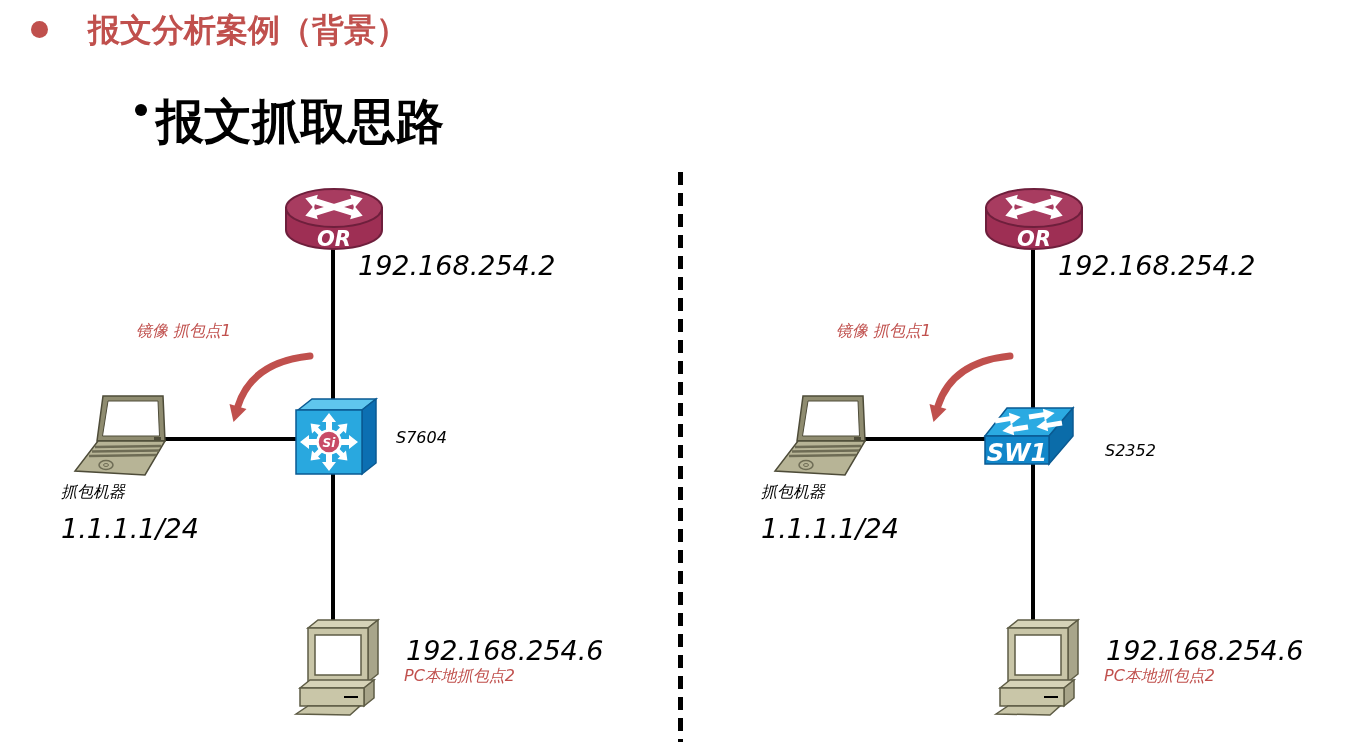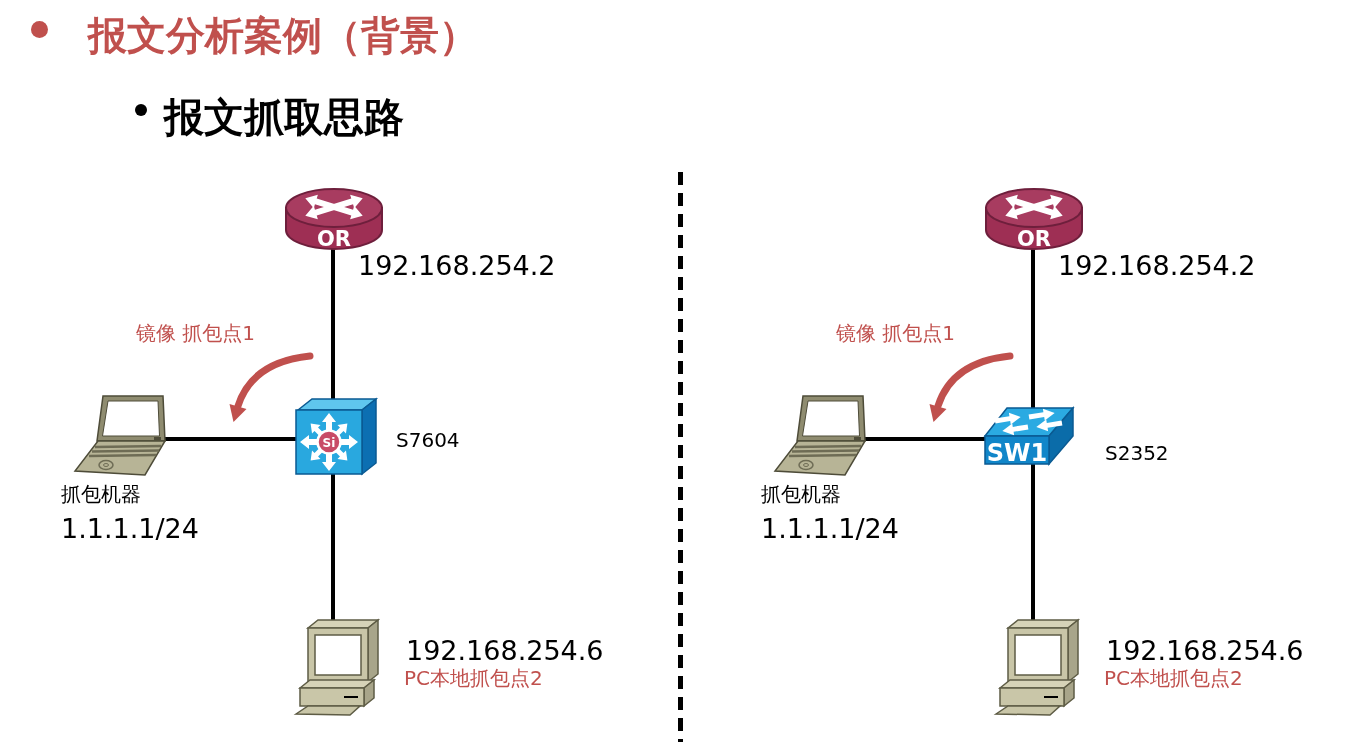--- a/index.html
+++ b/index.html
@@ -5,30 +5,30 @@
   * { margin:0; padding:0; box-sizing:border-box; }
   html,body { background:#ffffff; }
   .slide {
     position:relative; width:1363px; height:743px; background:#ffffff;
     overflow:hidden; font-family:"DejaVu Sans","Liberation Sans",sans-serif;
     color:#000;
   }
   .abs { position:absolute; }
   .bullet1 { position:absolute; left:31px; top:21px; width:17px; height:17px;
              border-radius:50%; background:#C0504D; }
-  .title   { position:absolute; left:88px; top:9px; font-size:39px; font-weight:bold;
+  .title   { position:absolute; left:88px; top:9px; font-size:32px; font-weight:bold;
              color:#C0504D; white-space:nowrap; letter-spacing:0px; }
   .bullet2 { position:absolute; left:135px; top:104px; width:12px; height:12px;
              border-radius:50%; background:#000; }
-  .subtitle{ position:absolute; left:164px; top:90px; font-size:40px; font-weight:bold;
+  .subtitle{ position:absolute; left:156px; top:90px; font-size:48px; font-weight:bold;
              color:#000; white-space:nowrap; }
-  .diagram { position:absolute; top:0; left:0; width:700px; height:667px; }
+  .diagram { position:absolute; top:0; left:0; width:700px; height:667px;font-style:italic; }
   .diagram.right { left:700px; }
   .link { position:absolute; background:#000; }
-  .label { position:absolute; font-size:20px; color:#000; white-space:nowrap; line-height:1.15; }
+  .label { position:absolute; font-size:16px; color:#000; white-space:nowrap; line-height:1.15; }
   .label.red { color:#C0504D; }
   .divider { position:absolute; left:678px; top:172px; width:4.5px; height:570px;
              background:repeating-linear-gradient(to bottom,#000 0 13px,transparent 13px 21px); }
   svg { display:block; overflow:visible; }
   svg text { font-family:"DejaVu Sans","Liberation Sans",sans-serif; }
 </style>
 </head>
 <body>
 
 <div class="slide">

